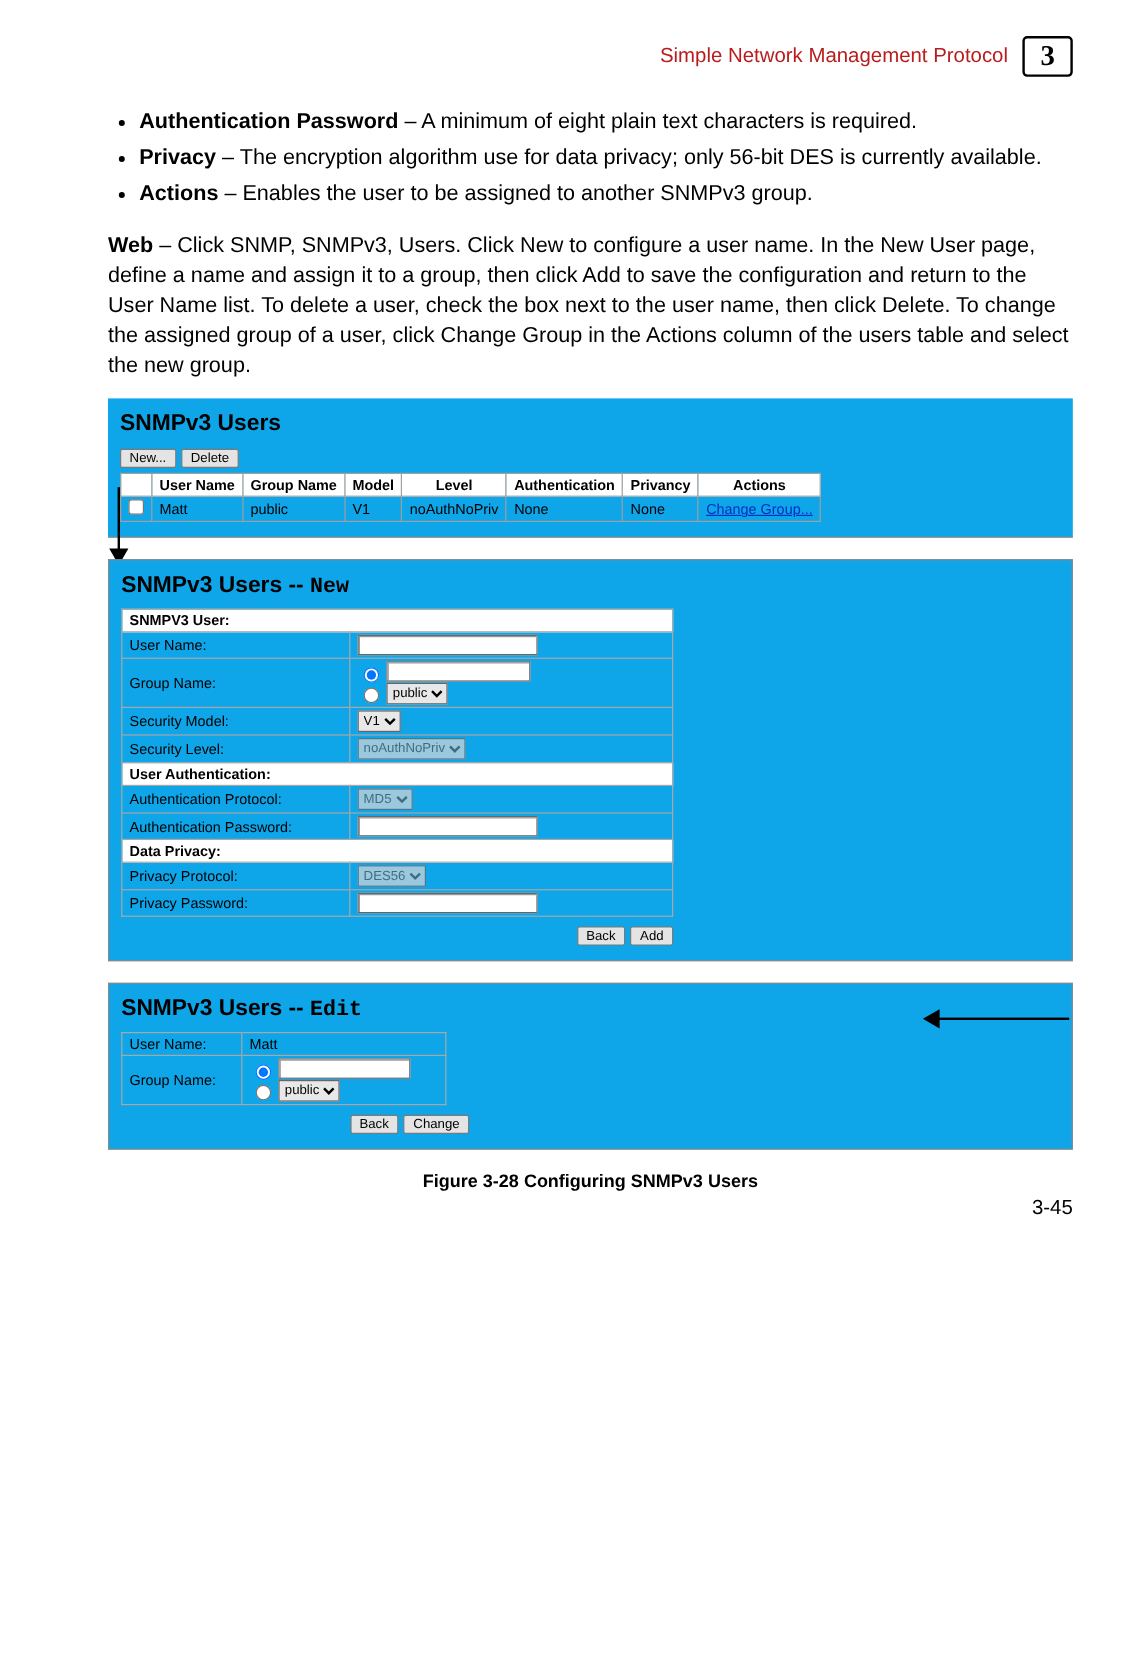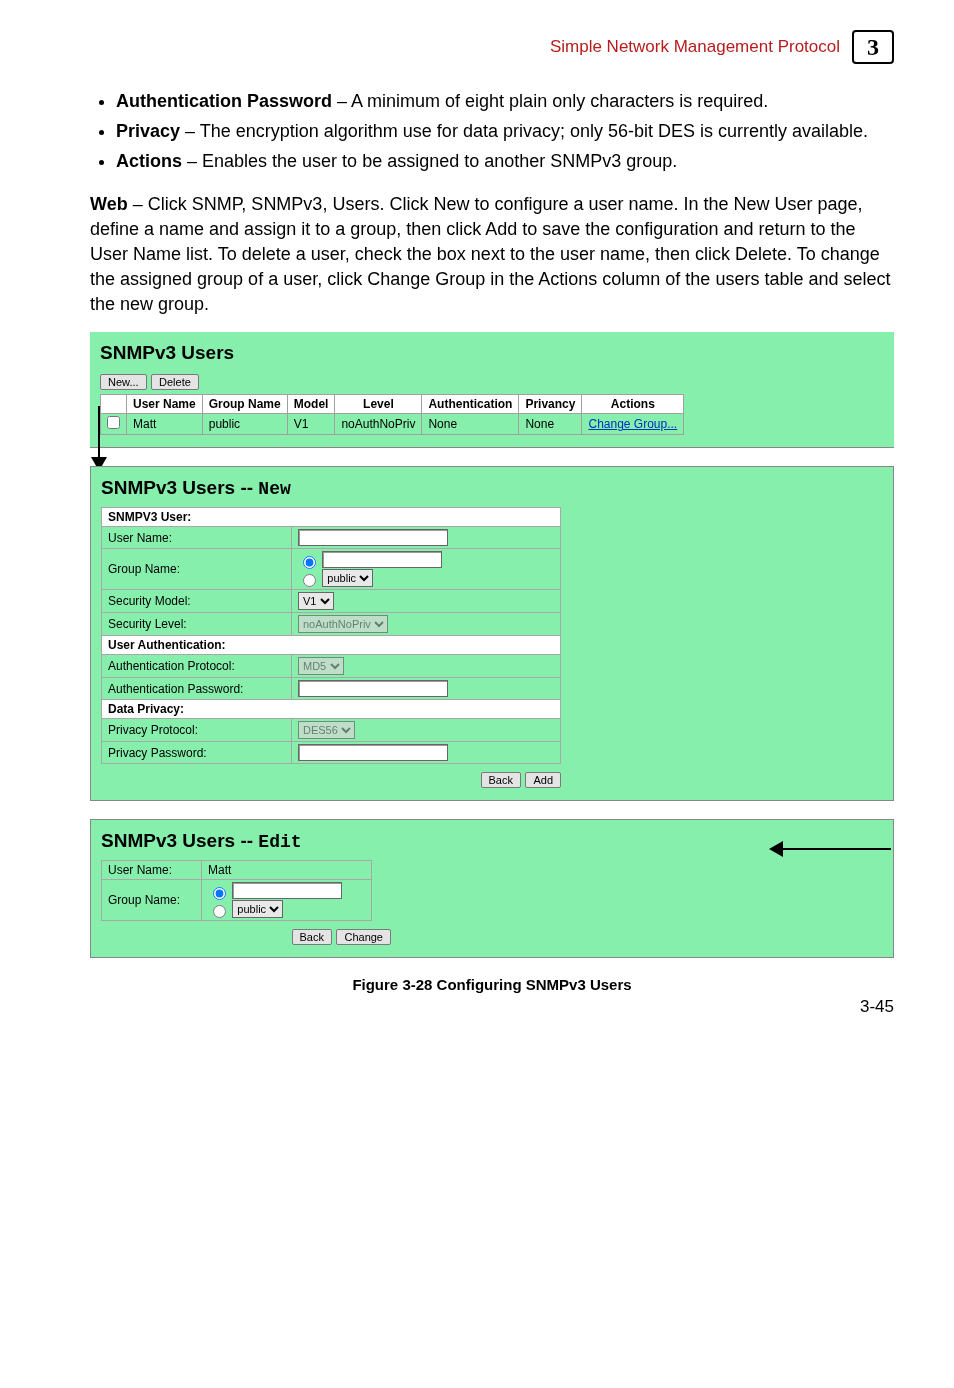--- a/index.html
+++ b/index.html
@@ -46,21 +46,21 @@
   }
   ul.bullets li { margin-bottom: 4px; }
   .body-text {
     font-size: 18px;
     line-height: 1.38;
     margin-bottom: 16px;
   }
   
   .shot {
     border: 1px solid #888;
-    background: #86efac;
+    background: #0ea5e9;
     margin-bottom: 18px;
     position: relative;
   }
   .shot-inner { padding: 8px 10px 12px 10px; }
   .h-panel {
     font-family: Arial, sans-serif;
     font-weight: bold;
     font-size: 19px;
     margin: 2px 0 8px 0;
   }
@@ -160,21 +160,21 @@
 
 <div class="page">
 
   <div class="topbar">
     <span class="section-title">Simple Network Management Protocol</span>
     <span class="chapter-badge">3</span>
   </div>
 
   <ul class="bullets">
     <li>
-      <b>Authentication Password</b><span> – A minimum of eight plain only characters is required.</span>
+      <b>Authentication Password</b><span> – A minimum of eight plain text characters is required.</span>
     </li>
     <li>
       <b>Privacy</b><span> – The encryption algorithm use for data privacy; only 56-bit DES is currently available.</span>
     </li>
     <li>
       <b>Actions</b><span> – Enables the user to be assigned to another SNMPv3 group.</span>
     </li>
   </ul>
 
   <p class="body-text">

